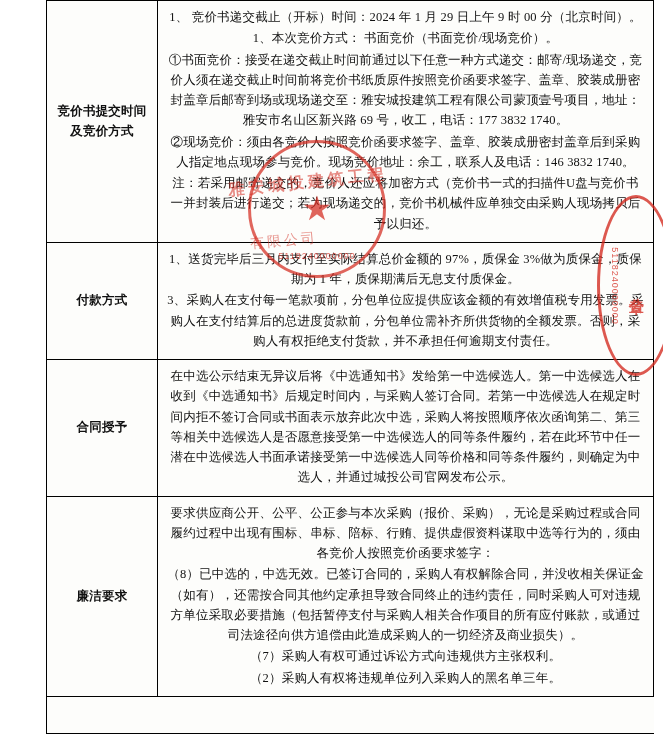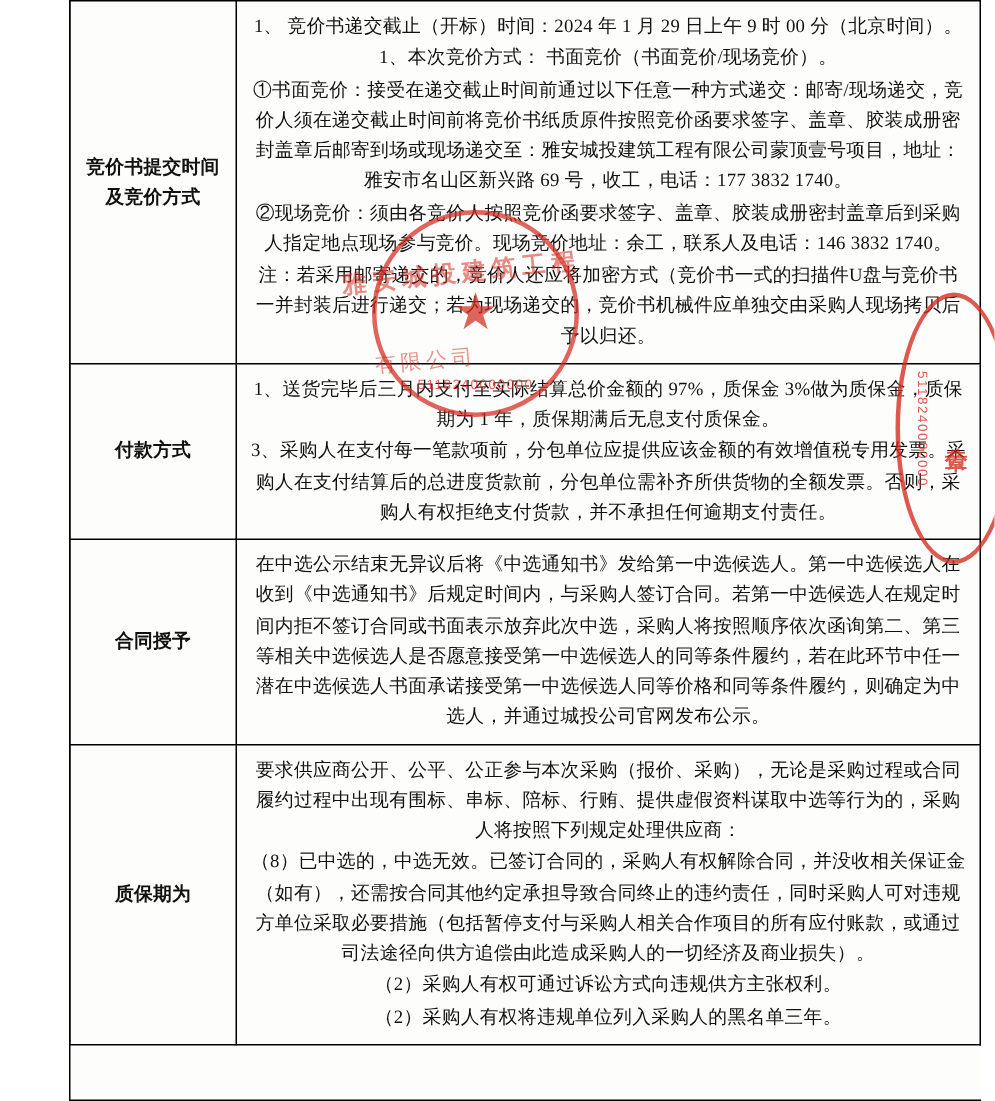--- a/index.html
+++ b/index.html
@@ -199,25 +199,25 @@
           <p class="p">3、采购人在支付每一笔款项前，分包单位应提供应该金额的有效增值税专用发票。采购人在支付结算后的总进度货款前，分包单位需补齐所供货物的全额发票。否则，采购人有权拒绝支付货款，并不承担任何逾期支付责任。</p>
         </td>
       </tr>
       <tr>
         <td class="label">合同授予</td>
         <td class="body">
           <p class="p">在中选公示结束无异议后将《中选通知书》发给第一中选候选人。第一中选候选人在收到《中选通知书》后规定时间内，与采购人签订合同。若第一中选候选人在规定时间内拒不签订合同或书面表示放弃此次中选，采购人将按照顺序依次函询第二、第三等相关中选候选人是否愿意接受第一中选候选人的同等条件履约，若在此环节中任一潜在中选候选人书面承诺接受第一中选候选人同等价格和同等条件履约，则确定为中选人，并通过城投公司官网发布公示。</p>
         </td>
       </tr>
       <tr>
-        <td class="label">质保期为</td>
-        <td class="body">
-          <p class="p">要求供应商公开、公平、公正参与本次采购（报价、采购），无论是采购过程或合同履约过程中出现有围标、串标、陪标、行贿、提供虚假资料谋取中选等行为的，采购人将按照下列规定处理供应商：</p>
+        <td class="label">廉洁要求</td>
+        <td class="body">
+          <p class="p">要求供应商公开、公平、公正参与本次采购（报价、采购），无论是采购过程或合同履约过程中出现有围标、串标、陪标、行贿、提供虚假资料谋取中选等行为的，须由各竞价人按照竞价函要求签字：</p>
           <p class="p">（8）已中选的，中选无效。已签订合同的，采购人有权解除合同，并没收相关保证金（如有），还需按合同其他约定承担导致合同终止的违约责任，同时采购人可对违规方单位采取必要措施（包括暂停支付与采购人相关合作项目的所有应付账款，或通过司法途径向供方追偿由此造成采购人的一切经济及商业损失）。</p>
-          <p class="p">（2）采购人有权可通过诉讼方式向违规供方主张权利。</p>
+          <p class="p">（7）采购人有权可通过诉讼方式向违规供方主张权利。</p>
           <p class="p">（2）采购人有权将违规单位列入采购人的黑名单三年。</p>
         </td>
       </tr>
     </tbody>
   </table>
 
   <div class="watermark-text">雅安城投建筑工程</div>
   <div class="watermark-text2">有限公司</div>
 
   <div class="seal-round">

